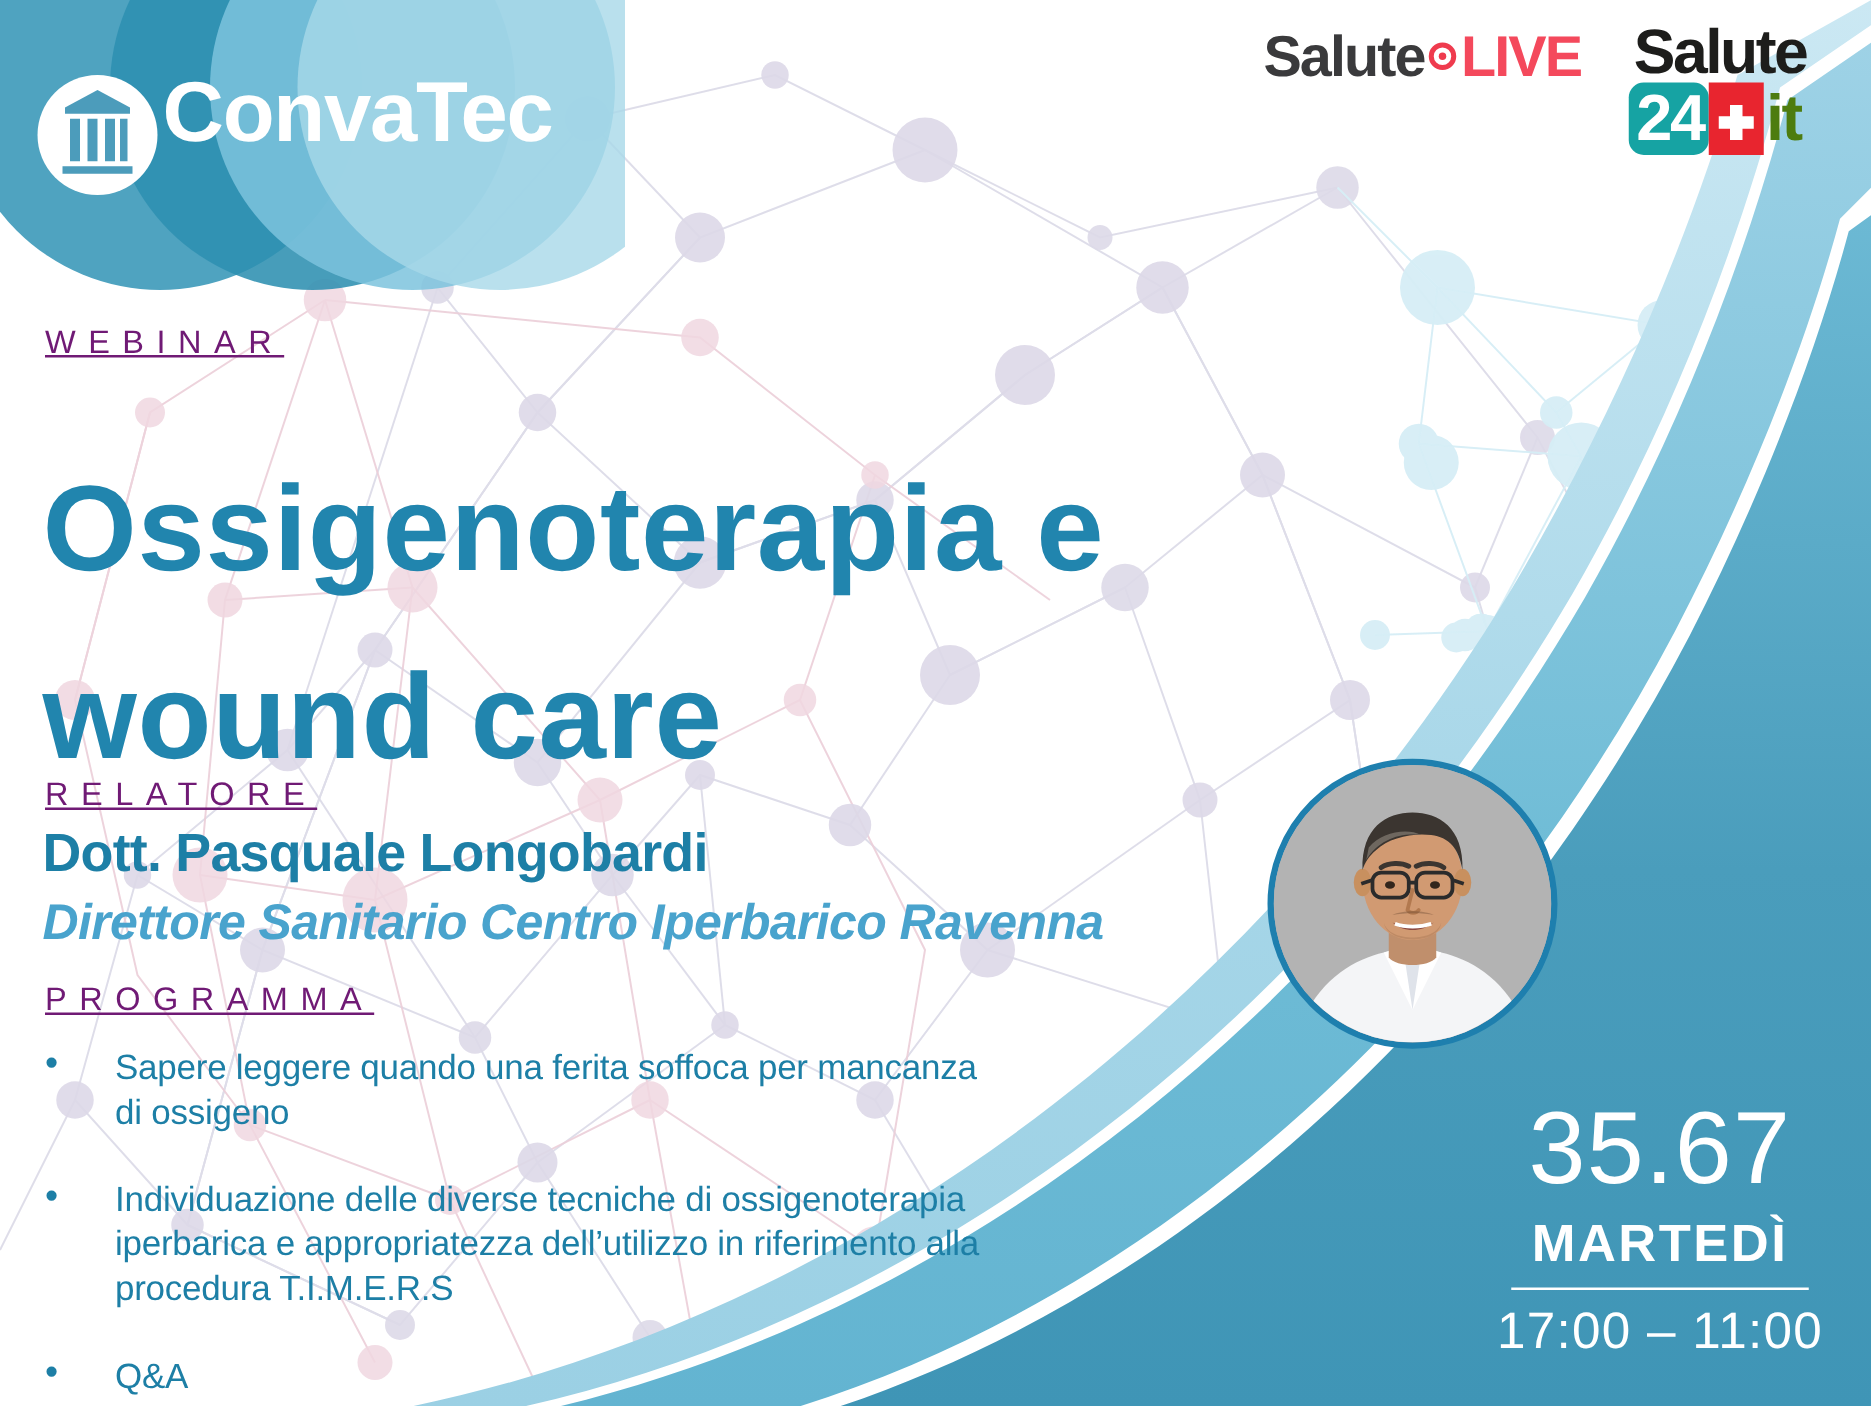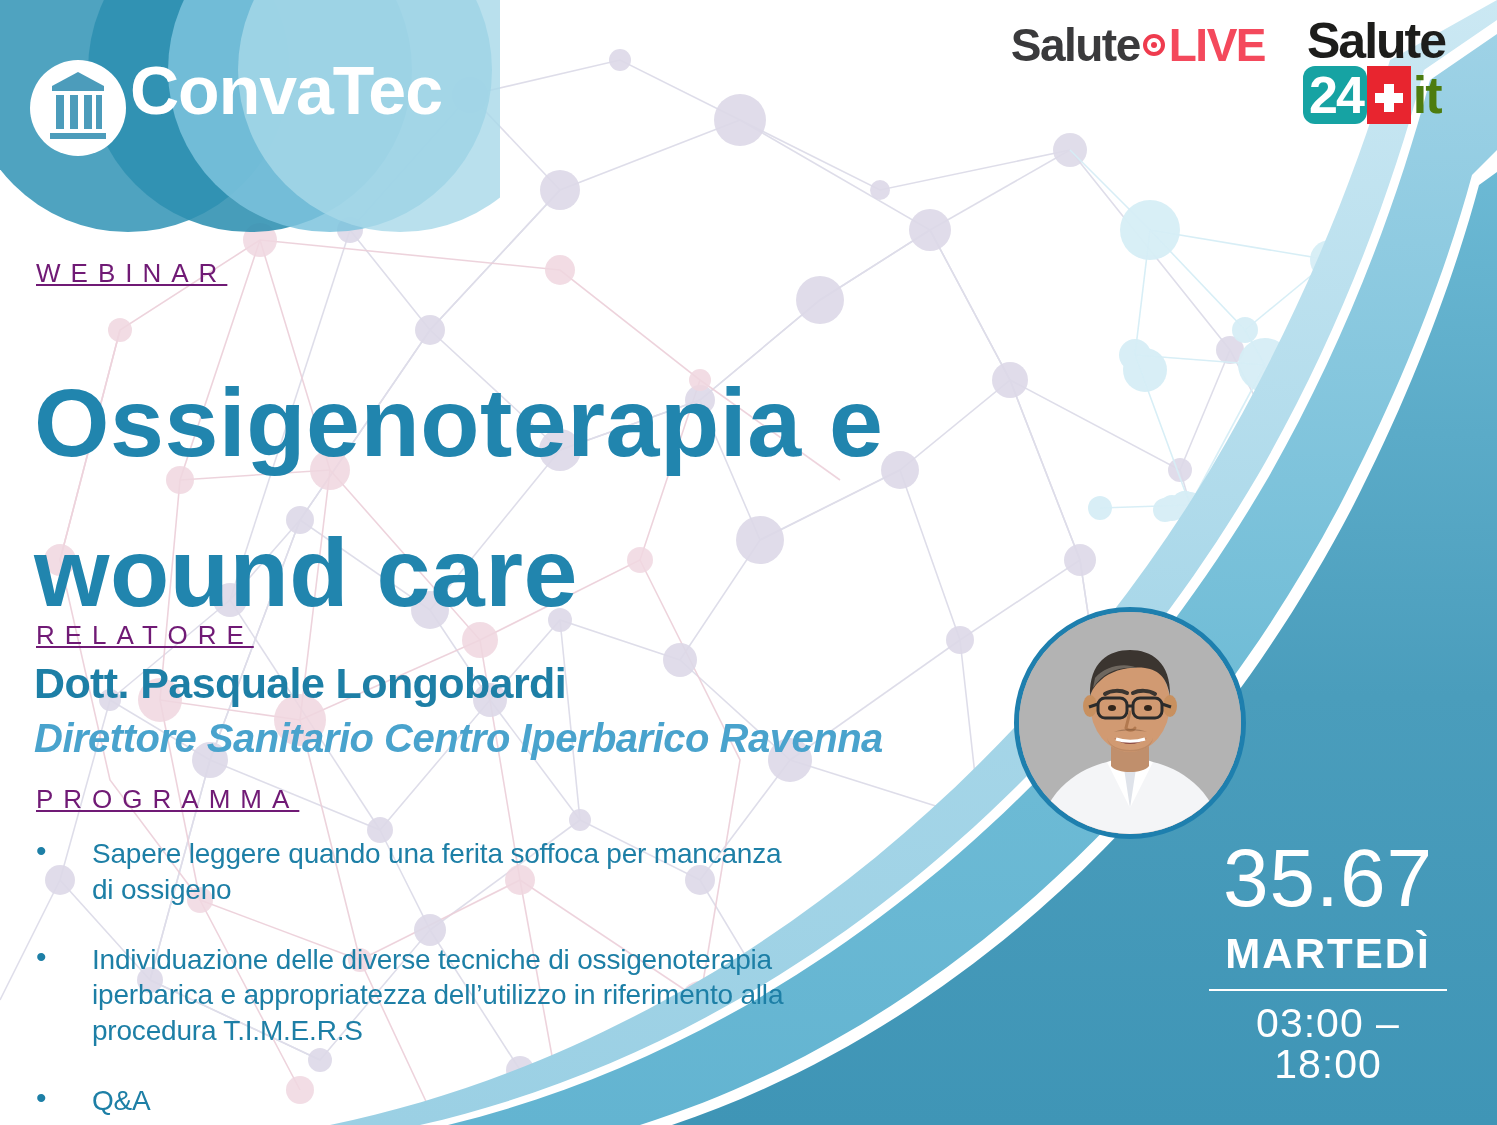--- a/index.html
+++ b/index.html
@@ -579,16 +579,16 @@
 
       <path d="M95 120 C103 116 120 116 128 120 C120 118 104 118 95 120 Z" fill="#6b4a34" opacity="0.4"></path>
       <path d="M88 126 C92 142 130 142 134 126 C132 144 91 144 88 126 Z" fill="#7a5438" opacity="0.22"></path>
     </svg>
   </div>
 
   <div id="date-block">
     <div id="date-day">35.67</div>
     <div id="date-weekday">MARTEDÌ</div>
     <div id="date-rule"></div>
-    <div id="date-time">03:00 – 18:00</div>
+    <div id="date-time">17:00 – 11:00</div>
   </div>
 
 </div>
 
 </body></html>

